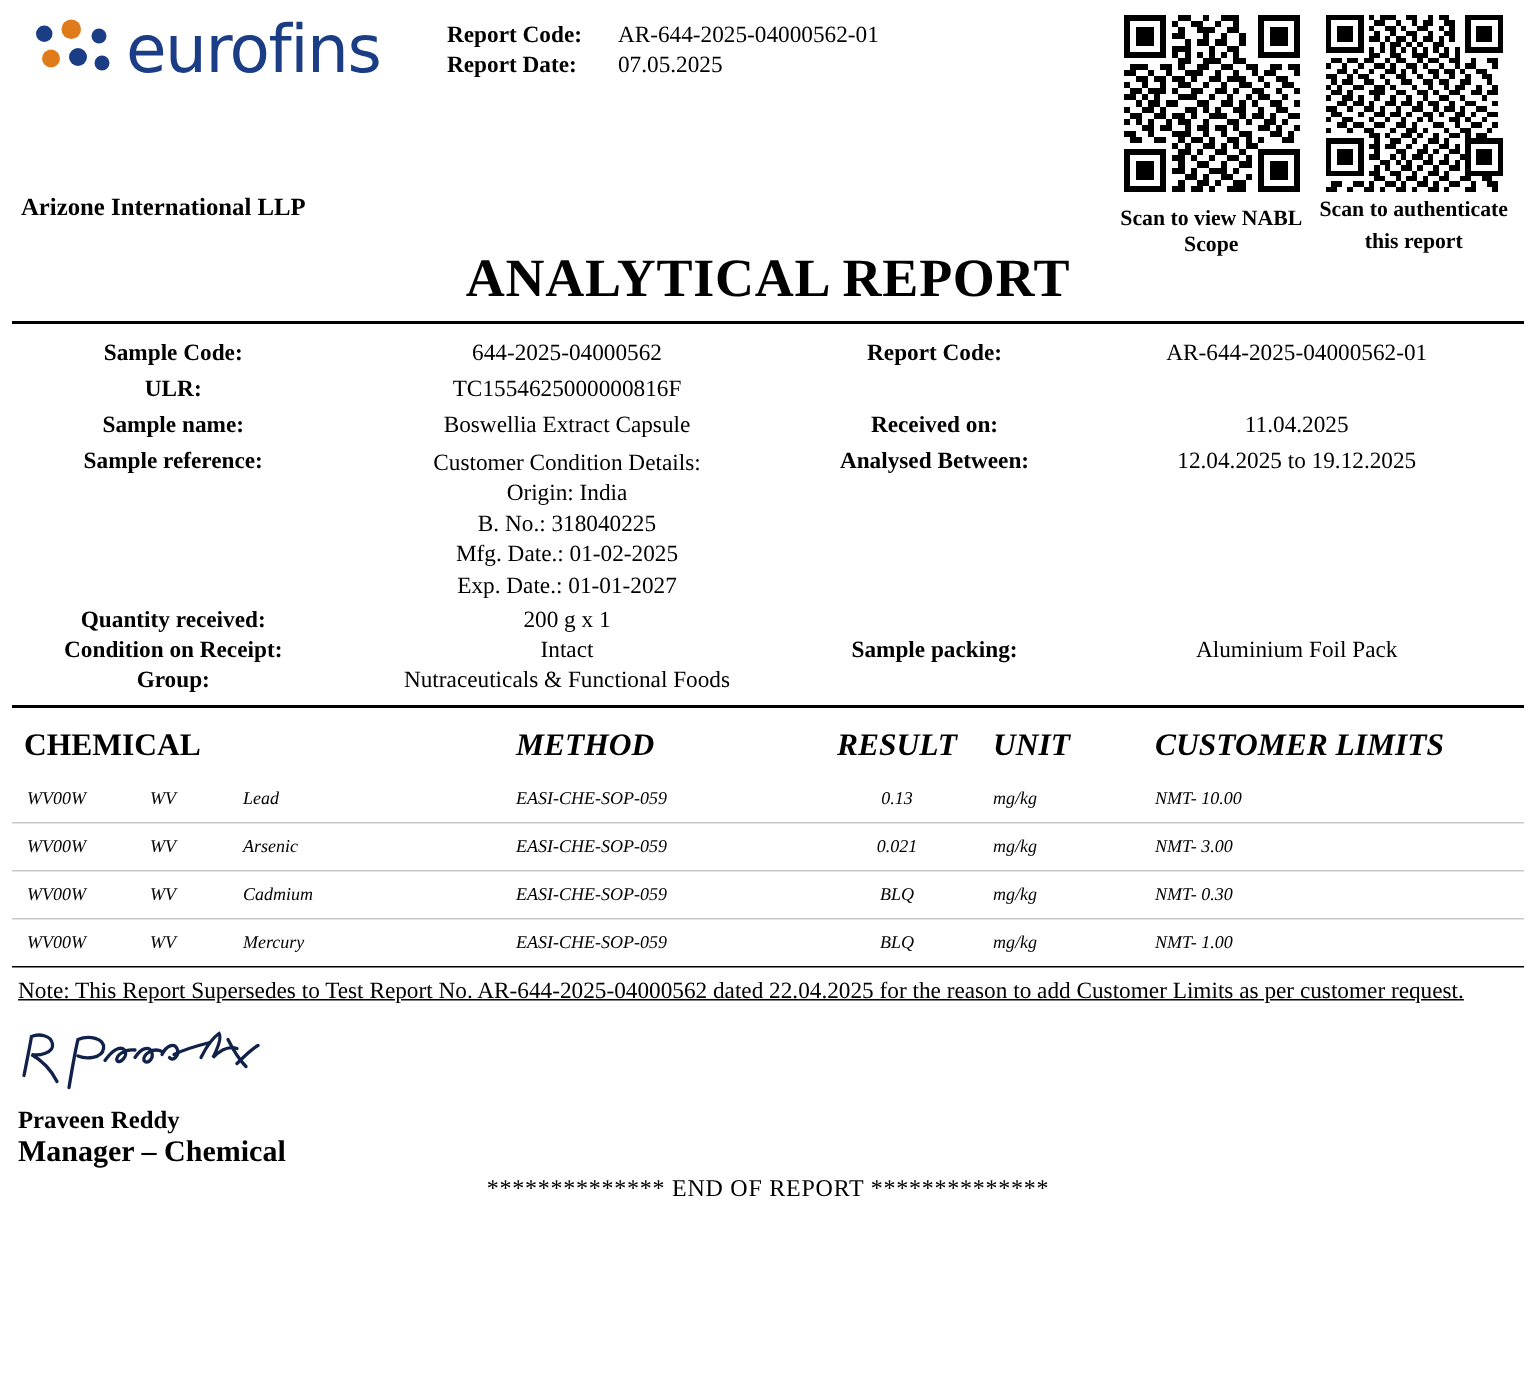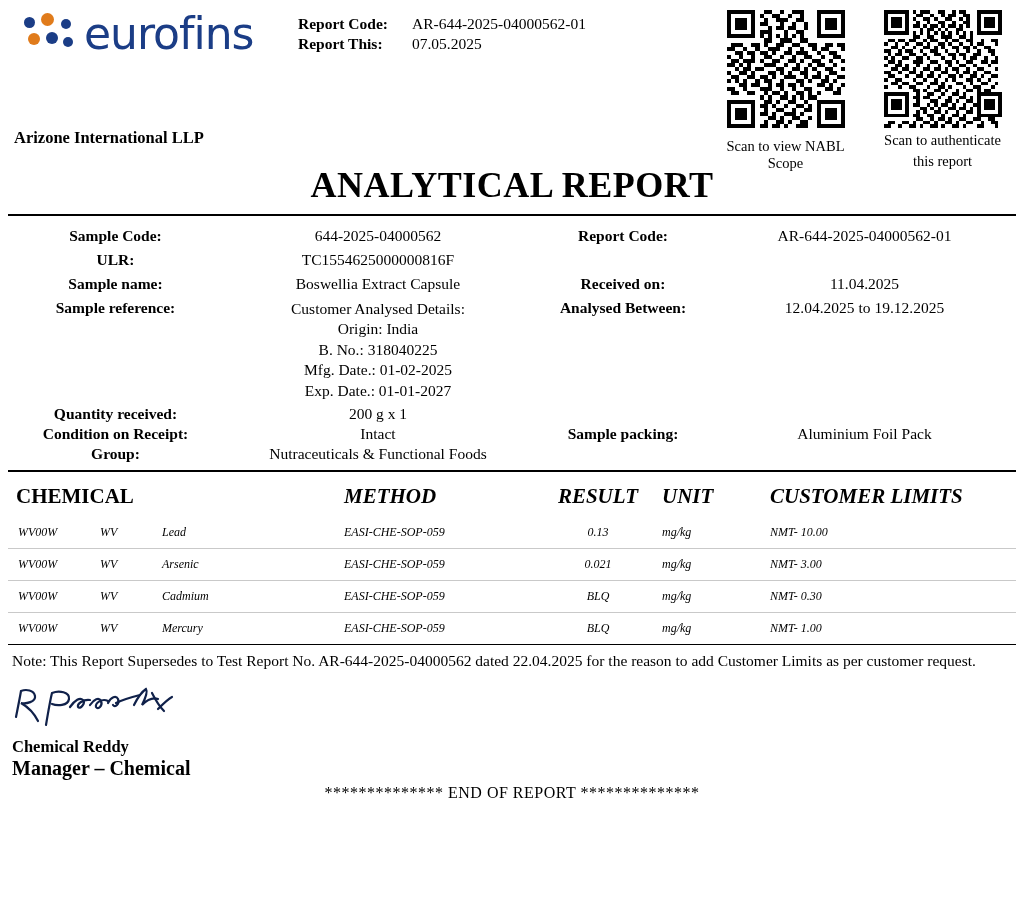--- a/index.html
+++ b/index.html
@@ -60,23 +60,23 @@
     padding-top: 8px;
     font-size: 15.5px;
   }
   .report-meta table { border-collapse: collapse; }
   .report-meta td { padding: 1px 0; vertical-align: top; }
   .report-meta td.k { font-weight: bold; padding-right: 24px; white-space: nowrap; }
 
   .qr-area {
     margin-left: auto;
     display: flex;
-    gap: 22px;
     padding-right: 6px;
     padding-top: 4px;
+    font-weight: bold;
   }
   .qr-block { text-align: center; width: 135px; }
   .qr-img { width: 128px; height: 118px; margin: 0 auto; display:block; }
   .qr-cap {
     font-size: 14.5px;
     line-height: 1.15;
     margin-top: 4px;
   }
   .qr-cap.scope { margin-top: 10px; }
 
@@ -152,20 +152,21 @@
   .chem th.c4 { width: 190px; }
   .chem th.c5 { width: 128px; text-align: center; }
   .chem th.c6 { width: 108px; }
   .chem tbody tr td { border-top: 0.8px solid #c9c9c9; }
   .chem tbody tr:first-child td { border-top: none; }
 
   .note {
     font-size: 15.5px;
     line-height: 1.3;
     padding: 6px 4px 0 4px;
+    text-decoration: underline;
   }
 
   
   .sig-block { padding-left: 4px; margin-top: 12px; }
   .sig-img { height: 48px; width: 210px; display: block; }
   .sig-name { font-weight: bold; font-size: 16.5px; margin-top: 6px; }
   .sig-role { font-weight: bold; font-size: 20px; }
 
   .end {
     text-align: center;
@@ -194,21 +195,21 @@
     </div>
 
     <div class="report-meta">
       <table>
         <tbody>
             <tr>
           <td class="k">Report Code:</td>
           <td>AR-644-2025-04000562-01</td>
         </tr>
         <tr>
-          <td class="k">Report This:</td>
+          <td class="k">Report Date:</td>
           <td>07.05.2025</td>
         </tr>
       </tbody>
         </table>
     </div>
 
     <div class="qr-area">
       <div class="qr-block">
         <svg class="qr-img" viewBox="0 0 29 29" shape-rendering="crispEdges">
           <rect width="29" height="29" fill="#fff"></rect>
@@ -813,21 +814,21 @@
       </tr>
       <tr>
         <td class="lbl">Sample name:</td>
         <td class="val">Boswellia Extract Capsule</td>
         <td class="lbl2">Received on:</td>
         <td class="val2">11.04.2025</td>
       </tr>
       <tr>
         <td class="lbl">Sample reference:</td>
         <td class="val multi">
-          <div>Customer Analysed Details:</div>
+          <div>Customer Condition Details:</div>
           <div>Origin: India</div>
           <div>B. No.: 318040225</div>
           <div>Mfg. Date.: 01-02-2025</div>
           <div>Exp. Date.: 01-01-2027</div>
         </td>
         <td class="lbl2">Analysed Between:</td>
         <td class="val2">12.04.2025 to 19.12.2025</td>
       </tr>
     </tbody>
       </table>
@@ -921,18 +922,18 @@
         <path d="M34 42 C36 30, 38 18, 40 10 C47 7, 58 9, 57 16 C56 23, 45 23, 40 21"></path>
         <path d="M58 24 C63 17, 68 14, 71 17 C74 20, 68 27, 66 24 C65 21, 71 16, 78 17"></path>
         <path d="M78 22 C82 16, 87 14, 89 18 C91 23, 86 27, 84 24 C83 20, 90 15, 96 18"></path>
         <path d="M96 20 C99 14, 104 12, 106 16 C108 21, 103 25, 101 22"></path>
         <path d="M104 20 C112 16, 120 14, 128 12"></path>
         <path d="M122 22 C126 14, 131 8, 134 6 C136 9, 133 16, 130 22 C134 18, 140 14, 146 16"></path>
         <path d="M140 10 C144 18, 148 24, 152 28"></path>
         <path d="M146 26 C152 20, 156 16, 160 14"></path>
       </g>
     </svg>
-    <div class="sig-name">Chemical Reddy</div>
+    <div class="sig-name">Praveen Reddy</div>
     <div class="sig-role">Manager – Chemical</div>
   </div>
 
   <div class="end">************** END OF REPORT **************</div>
 </div>
 
 </body></html>

